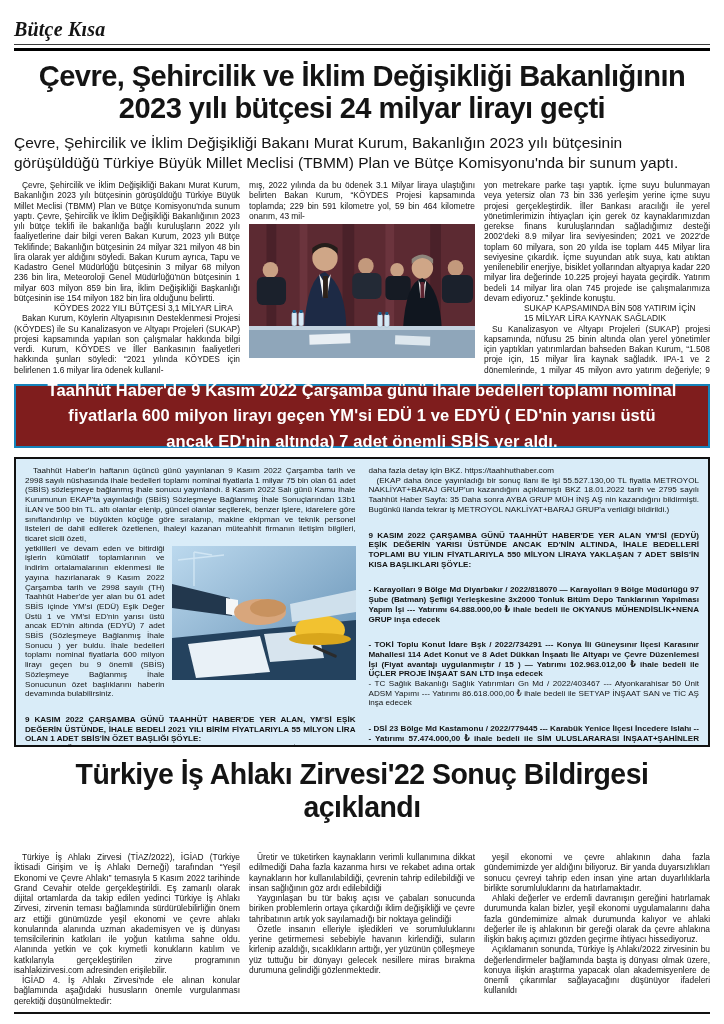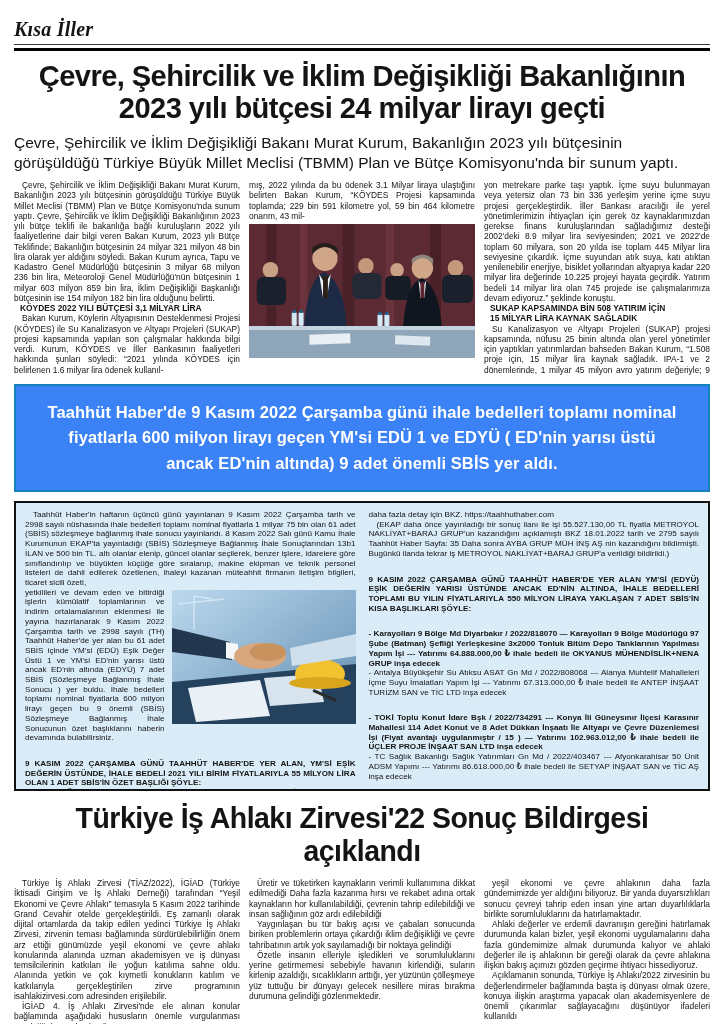--- a/index.html
+++ b/index.html
@@ -22,60 +22,60 @@
   .headline1 {
     margin-top:9px; text-align:center; font-weight:bold;
     font-size:30px; line-height:1.08; letter-spacing:-0.6px;
     transform:scaleX(.97); transform-origin:center;
   }
   .standfirst { margin-top:8px; font-size:15.5px; line-height:1.3; }
 
   .cols3 { display:flex; gap:9px; margin-top:7px; height:196px; overflow:hidden; }
   .cols3 .col { flex:1; font-size:8.4px; line-height:1.22; text-align:justify; }
   .col p.indent { text-indent:8px; }
-  .subhead { font-weight:bold; text-indent:6px; }
+  .subhead { font-weight:normal; text-indent:6px;margin-left:34px; }
   .photo1 { display:block; width:100%; height:134px; margin-top:3px; }
 
   
   .banner {
-    margin-top:8px; height:108px; background:#3b82f6; border:2px solid #1583bb;
+    margin-top:8px; height:64px; background:#7f1d1d; border:2px solid #1583bb;
     display:flex; flex-direction:column; justify-content:center;
     text-align:center; color:#fff; font-weight:bold; font-size:16.5px; line-height:1.55;
     letter-spacing:.1px;
   }
 
   
   .bigbox {
     margin-top:9px; height:290px; border:2px solid #111; background:#d9ecf8;
     padding:7px 9px; display:flex; gap:13px; overflow:hidden;
   }
   .bcol { flex:1; font-size:8.1px; line-height:1.2; text-align:justify; }
   .bcol p.indent { text-indent:8px; }
   .bold { font-weight:bold;margin-top:16px; }
   .handshake { float:right; width:184px; height:134px; margin:2px 0 3px 7px; }
 
   
   .headline2 {
     margin-top:11px; text-align:center; font-weight:bold;
     font-size:29px; letter-spacing:-0.5px; transform:scaleX(.98); transform-origin:center;
   }
-  .cols3b { display:flex; gap:9px; margin-top:10px; height:153px; overflow:hidden; }
+  .cols3b { display:flex; gap:9px; margin-top:28px; height:153px; overflow:hidden; }
   .cols3b .col { flex:1; font-size:8.4px; line-height:1.22; text-align:justify; }
   .cols3b p { text-indent:8px; }
 
   
   .footer { margin-top:7px; border-top:2.5px solid #111; padding-top:7px;
     display:flex; justify-content:space-between; align-items:baseline; }
 </style>
 </head>
 <body>
 
 <div class="page">
 
-  <div class="kicker">Kısa İller</div>
+  <div class="kicker">Bütçe Kısa</div>
   <div class="rule-double"></div>
 
   <h1 class="headline1"><span>Çevre, Şehircilik ve İklim Değişikliği Bakanlığının</span><br><span>2023 yılı bütçesi 24 milyar lirayı geçti</span></h1>
 
   <p class="standfirst">Çevre, Şehircilik ve İklim Değişikliği Bakanı Murat Kurum, Bakanlığın 2023 yılı bütçesinin görüşüldüğü Türkiye Büyük Millet Meclisi (TBMM) Plan ve Bütçe Komisyonu'nda bir sunum yaptı.</p>
 
   <div class="cols3">
     <div class="col">
       <p class="indent">Çevre, Şehircilik ve İklim Değişikliği Bakanı Murat Kurum, Bakanlığın 2023 yılı bütçesinin görüşüldüğü Türkiye Büyük Millet Meclisi (TBMM) Plan ve Bütçe Komisyonu'nda sunum yaptı. Çevre, Şehircilik ve İklim Değişikliği Bakanlığının 2023 yılı bütçe teklifi ile bakanlığa bağlı kuruluşların 2022 yılı faaliyetlerine dair bilgi veren Bakan Kurum, 2023 yılı Bütçe Teklifinde; Bakanlığın bütçesinin 24 milyar 321 milyon 48 bin lira olarak yer aldığını söyledi. Bakan Kurum ayrıca, Tapu ve Kadastro Genel Müdürlüğü bütçesinin 3 milyar 68 milyon 236 bin lira, Meteoroloji Genel Müdürlüğü'nün bütçesinin 1 milyar 603 milyon 859 bin lira, İklim Değişikliği Başkanlığı bütçesinin ise 154 milyon 182 bin lira olduğunu belirtti.</p>
       <p class="subhead">KÖYDES 2022 YILI BÜTÇESİ 3,1 MİLYAR LİRA</p>
@@ -130,21 +130,21 @@
       <p>yon metrekare parke taşı yaptık. İçme suyu bulunmayan veya yetersiz olan 73 bin 336 yerleşim yerine içme suyu projesi gerçekleştirdik. İller Bankası aracılığı ile yerel yönetimlerimizin ihtiyaçları için gerek öz kaynaklarımızdan gerekse finans kuruluşlarından sağladığımız desteği 2002'deki 8.9 milyar lira seviyesinden; 2021 ve 2022'de toplam 60 milyara, son 20 yılda ise toplam 445 Milyar lira seviyesine çıkardık. İçme suyundan atık suya, katı atıktan yenilenebilir enerjiye, bisiklet yollarından altyapıya kadar 220 milyar lira değerinde 10.225 projeyi hayata geçirdik. Yatırım bedeli 14 milyar lira olan 745 projede ise çalışmalarımıza devam ediyoruz.” şeklinde konuştu.</p>
       <p class="subhead">SUKAP KAPSAMINDA BİN 508 YATIRIM İÇİN</p>
       <p class="subhead">15 MİLYAR LİRA KAYNAK SAĞLADIK</p>
       <p class="indent">Su Kanalizasyon ve Altyapı Projeleri (SUKAP) projesi kapsamında, nüfusu 25 binin altında olan yerel yönetimler için yaptıkları yatırımlardan bahseden Bakan Kurum, “1.508 proje için, 15 milyar lira kaynak sağladık. IPA-1 ve 2 dönemlerinde, 1 milyar 45 milyon avro yatırım değeriyle; 9 milyon vatandaşımıza altyapı hizmeti sağladık. IPA-3 dönemine yönelik projelerimizi titizlikle hazırlıyoruz.” dedi.</p>
     </div>
   </div>
 
   <div class="banner">
     <div>Taahhüt Haber'de 9 Kasım 2022 Çarşamba günü ihale bedelleri toplamı nominal</div>
     <div>fiyatlarla 600 milyon lirayı geçen YM'si EDÜ 1 ve EDYÜ ( ED'nin yarısı üstü</div>
-    <div>ancak ED'nin altında) 9 adet önemli SBİS yer aldı.</div>
+    <div>ancak ED'nin altında) 7 adet önemli SBİS yer aldı.</div>
   </div>
 
   <div class="bigbox">
     <div class="bcol">
       <p class="indent">Taahhüt Haber'in haftanın üçüncü günü yayınlanan 9 Kasım 2022 Çarşamba tarih ve 2998 sayılı nüshasında ihale bedelleri toplamı nominal fiyatlarla 1 milyar 75 bin olan 61 adet (SBİS) sözleşmeye bağlanmış ihale sonucu yayınlandı. 8 Kasım 2022 Salı günü Kamu İhale Kurumunun EKAP'ta yayınladığı (SBİS) Sözleşmeye Bağlanmış İhale Sonuçlarından 13b1 İLAN ve 500 bin TL. altı olanlar elenip, güncel olanlar seçilerek, benzer işlere, idarelere göre sınıflandırılıp ve büyükten küçüğe göre sıralanıp, makine ekipman ve teknik personel listeleri de dahil edilerek özetlenen, ihaleyi kazanan müteahhit firmanın iletişim bilgileri, ticaret sicili özeti,</p>
       <div>
         <svg class="handshake" viewBox="0 0 184 134" preserveAspectRatio="none">
           <defs>
             <linearGradient id="hsbg" x1="0" y1="0" x2="1" y2="1">
               <stop offset="0" stop-color="#bcd9ee"></stop>
@@ -173,21 +173,20 @@
         <p class="bold">9 KASIM 2022 ÇARŞAMBA GÜNÜ TAAHHÜT HABER'DE YER ALAN, YM'Sİ EŞİK DEĞERİN ÜSTÜNDE, İHALE BEDELİ 2021 YILI BİRİM FİYATLARIYLA 55 MİLYON LİRA OLAN 1 ADET SBİS'İN ÖZET BAŞLIĞI ŞÖYLE:</p>
         <p><span class="bold">- DSİ 20 BÖLGE (İKN. 2021/179227 )</span><span> Oğuzeli Arazi Toplulaştırma ve TİGH Tamamlama ihalesini 55.527.130 TL ihale bedeli ile METROYOL NAKLİYAT+BARAJ GRUP kazandı Yatırım Gaziantep Oğuzeli'nde inşa edilecek. Sözleşmesi 2 Kasım 2022 Çarşamba tarihinde imzalanan yatırımın inşaatı için çalışmalara 7 Kasım 2022 Pazartesi günü başlandı. Kapsamında Gaziantep Oğuzeli sınırlarında bulunun toplam 38 adet yerleşim birimine ait 33.270 ha tarım arazilerinin toplulaştırılması, 1000 km tarla içi ulaşım yolu yapılması ve toplulaştırma mühendislik işleri yapılacaktır. İşi olan ve ihale duyurusunda yapım işi için 1000 gün süre verilen yatırımın 03.08.2025 tarihinde tamamlanması hedefleniyor.</span></p>
 
       </div>
     </div>
     <div class="bcol">
       <p>daha fazla detay için BKZ. https://taahhuthaber.com</p>
       <p class="indent">(EKAP daha önce yayınladığı bir sonuç ilanı ile işi 55.527.130,00 TL fiyatla METROYOL NAKLİYAT+BARAJ GRUP'un kazandığını açıklamıştı BKZ 18.01.2022 tarih ve 2795 sayılı Taahhüt Haber Sayfa: 35 Daha sonra AYBA GRUP MÜH İNŞ AŞ nin kazandığını bildirmişti. Bugünkü ilanda tekrar iş METROYOL NAKLİYAT+BARAJ GRUP'a verildiği bildirildi.)</p>
       <p class="bold">9 KASIM 2022 ÇARŞAMBA GÜNÜ TAAHHÜT HABER'DE YER ALAN YM'Sİ (EDYÜ) EŞİK DEĞERİN YARISI ÜSTÜNDE ANCAK ED'NİN ALTINDA, İHALE BEDELLERİ TOPLAMI BU YILIN FİYATLARIYLA 550 MİLYON LİRAYA YAKLAŞAN 7 ADET SBİS'İN KISA BAŞLIKLARI ŞÖYLE:</p>
       <p class="bold">- Karayolları 9 Bölge Md Diyarbakır / 2022/818070 — Karayolları 9 Bölge Müdürlüğü 97 Şube (Batman) Şefliği Yerleşkesine 3x2000 Tonluk Bitüm Depo Tanklarının Yapılması Yapım İşi --- Yatırımı 64.888.000,00 ₺ ihale bedeli ile OKYANUS MÜHENDİSLİK+NENA GRUP inşa edecek</p>
-      <p>- Antalya Büyükşehir Su Atıksu ASAT Gn Md / 2022/808068 --- Alanya Muhtelif Mahalleleri İçme Suyu İmalatları Yapım İşi --- Yatırımı 67.313.000,00 ₺ ihale bedeli ile ANTEP İNŞAAT TURİZM SAN ve TİC LTD inşa edecek</p>
       <p class="bold">- TOKİ Toplu Konut İdare Bşk / 2022/734291 --- Konya İli Güneysınır İlçesi Karasınır Mahallesi 114 Adet Konut ve 8 Adet Dükkan İnşaatı İle Altyapı ve Çevre Düzenlemesi İşi (Fiyat avantajı uygulanmıştır / 15 ) — Yatırımı 102.963.012,00 ₺ ihale bedeli ile ÜÇLER PROJE İNŞAAT SAN LTD inşa edecek</p>
       <p>- TC Sağlık Bakanlığı Sağlık Yatırımları Gn Md / 2022/403467 --- Afyonkarahisar 50 Ünit ADSM Yapımı --- Yatırımı 86.618.000,00 ₺ ihale bedeli ile SETYAP İNŞAAT SAN ve TİC AŞ inşa edecek</p>
       <p class="bold">- DSİ 23 Bölge Md Kastamonu / 2022/779445 --- Karabük Yenice İlçesi İncedere Islahı --- Yatırımı 57.474.000,00 ₺ ihale bedeli ile SİM ULUSLARARASI İNŞAAT+ŞAHİNLER İNŞAAT inşa edecek</p>
 
     </div>
   </div>
 
   <h2 class="headline2">Türkiye İş Ahlakı Zirvesi'22 Sonuç Bildirgesi açıklandı</h2>
 
   <div class="cols3b">

